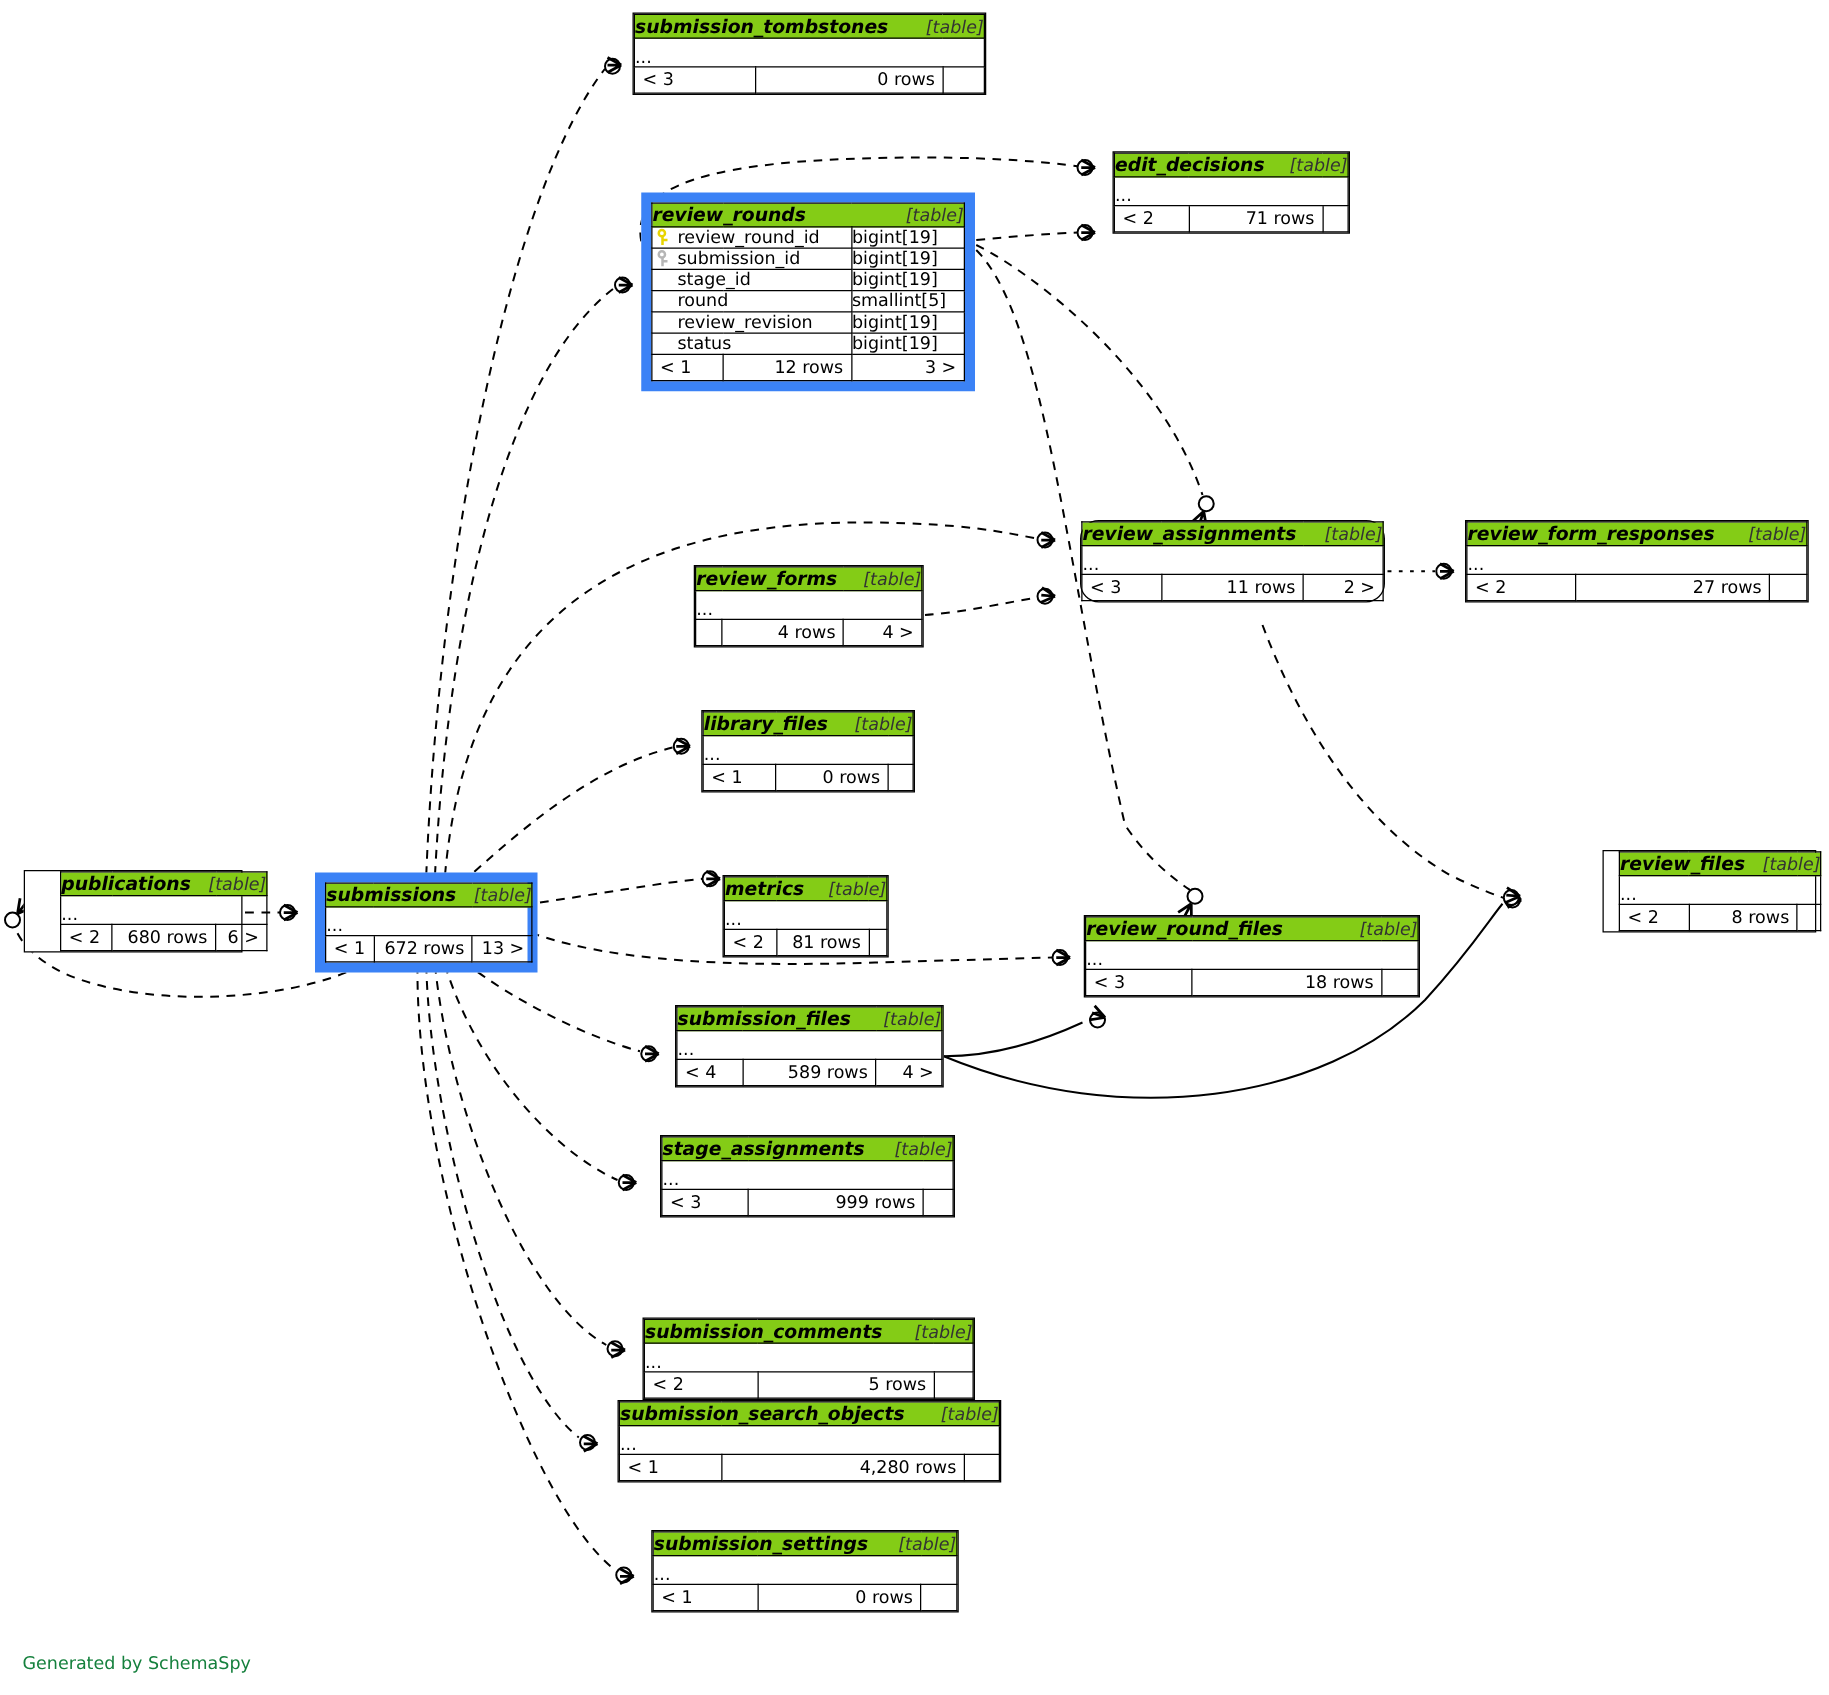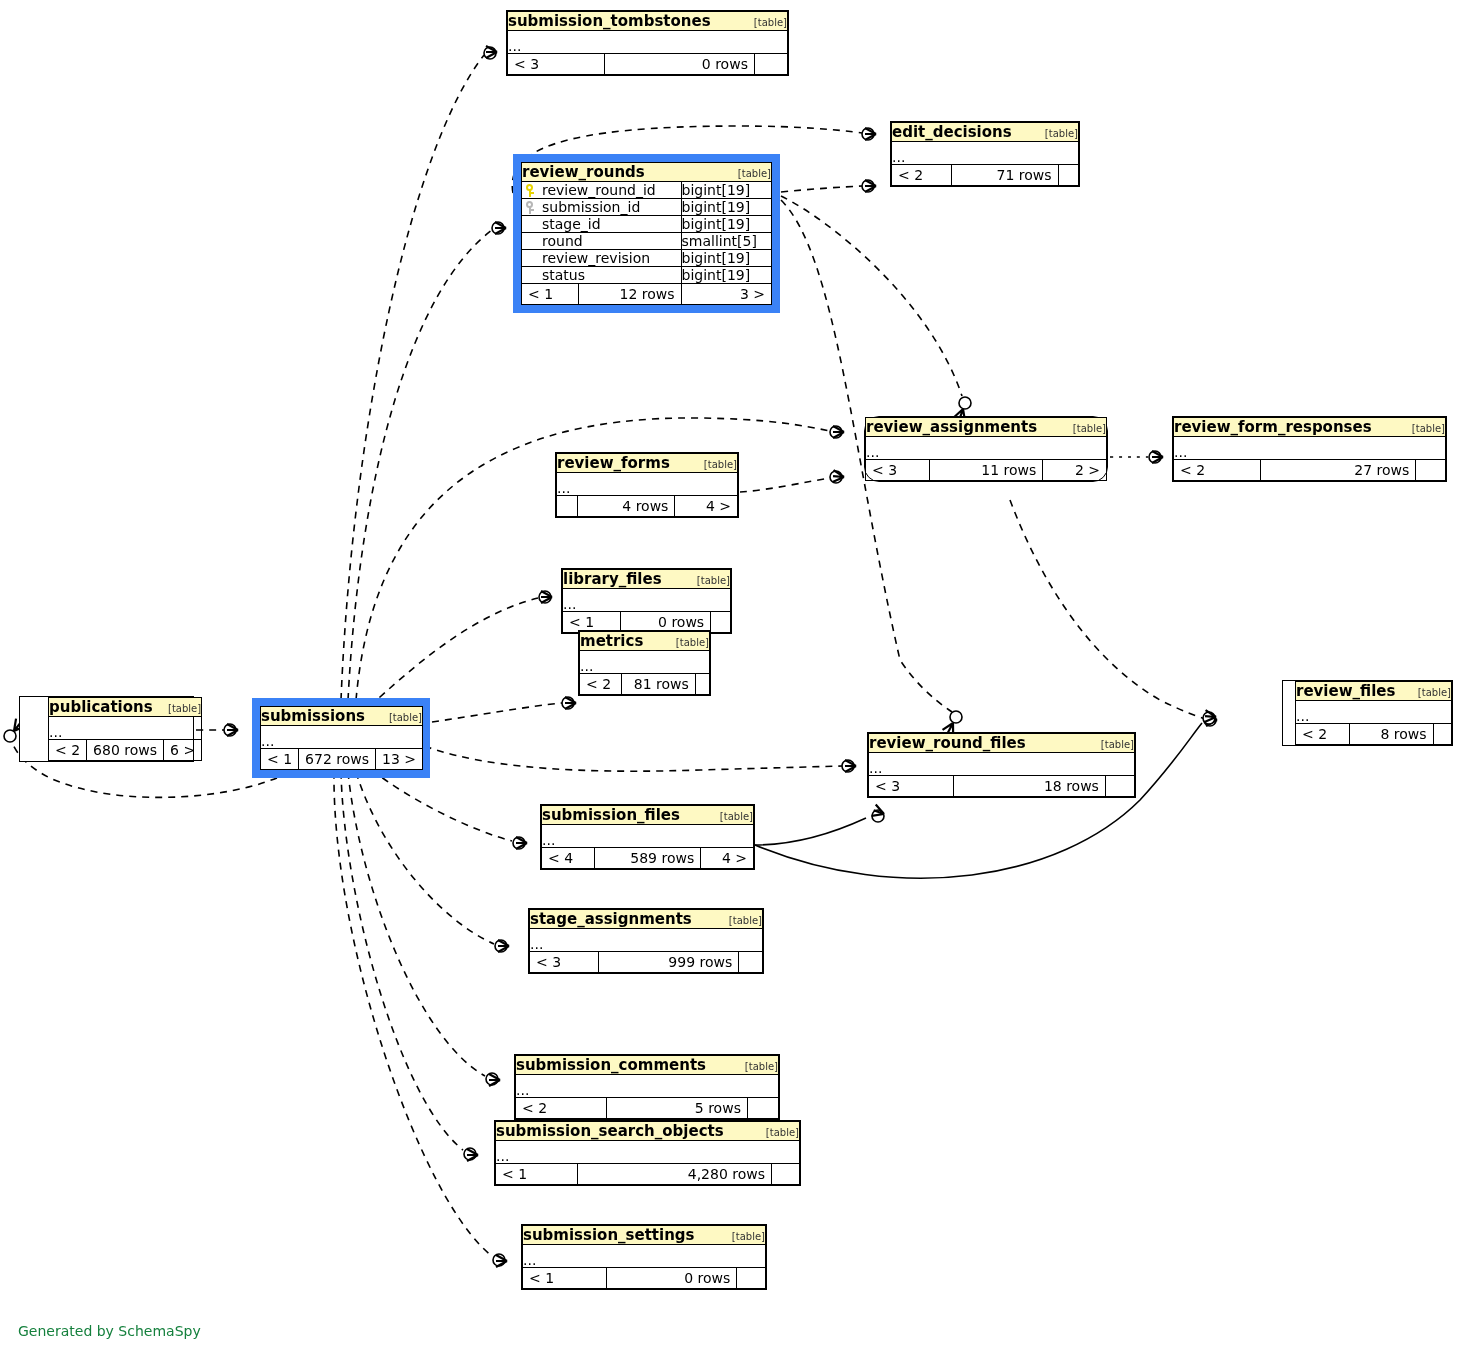--- a/index.html
+++ b/index.html
@@ -7,23 +7,23 @@
        font-family:"DejaVu Sans","Liberation Sans",sans-serif;}
   #canvas{position:relative;width:1463px;height:1356px;overflow:hidden;}
   svg#edges{position:absolute;left:0;top:0;width:1463px;height:1356px;pointer-events:none;}
 
   .tbl{position:absolute;background:#ffffff;border:1px solid #000;
        box-sizing:border-box;border-collapse:collapse;}
   .tbl.focal{border:8px solid #3b82f6;}
   .tbl table{border-collapse:collapse;width:100%;}
   .tbl td{border:1px solid #000;padding:0;}
 
-  .t-title{background:#fef9c3;white-space:nowrap;}
+  .t-title{background:#84cc16;white-space:nowrap;font-style:italic;}
   .t-title .tname{font-weight:bold;font-size:15px;color:#000;}
-  .t-title .ttag{font-size:10px;color:#333;}
+  .t-title .ttag{font-size:14px;color:#333;}
   .title-cell{padding:4px 7px 4px 9px;border:1px solid #000;border-bottom:2px solid #000;}
   .title-inner{display:flex;align-items:baseline;justify-content:space-between;gap:14px;}
 
   .ellipsis{padding:2px 6px 4px 6px;font-size:14px;color:#000;height:22px;
             vertical-align:bottom;line-height:14px;}
 
   .fld{font-size:14px;padding:3px 8px;white-space:nowrap;}
   .fld-name{padding-left:4px;}
   .fld-type{font-size:14px;padding:3px 8px;white-space:nowrap;}
   .keywrap{display:inline-block;width:16px;text-align:center;}
@@ -361,21 +361,21 @@
               <td class="ellipsis" colspan="3">...</td>
             </tr>
             <tr class="foot">
               <td class="l">&lt; 1</td>
               <td class="c">0 rows</td>
               <td class="r"></td>
             </tr>
           </tbody>
         </table>
       </div>
-      <div class="tbl" style="left: 578px; top: 630px; width: 133px;">
+      <div class="tbl" style="left: 578px; top: 700px; width: 133px;">
         <table>
           <tbody>
             <tr class="t-title">
               <td class="title-cell" colspan="3">
                 <div class="title-inner">
                   <span class="tname">metrics</span>
                   <span class="ttag">[table]</span>
                 </div>
               </td>
             </tr>

